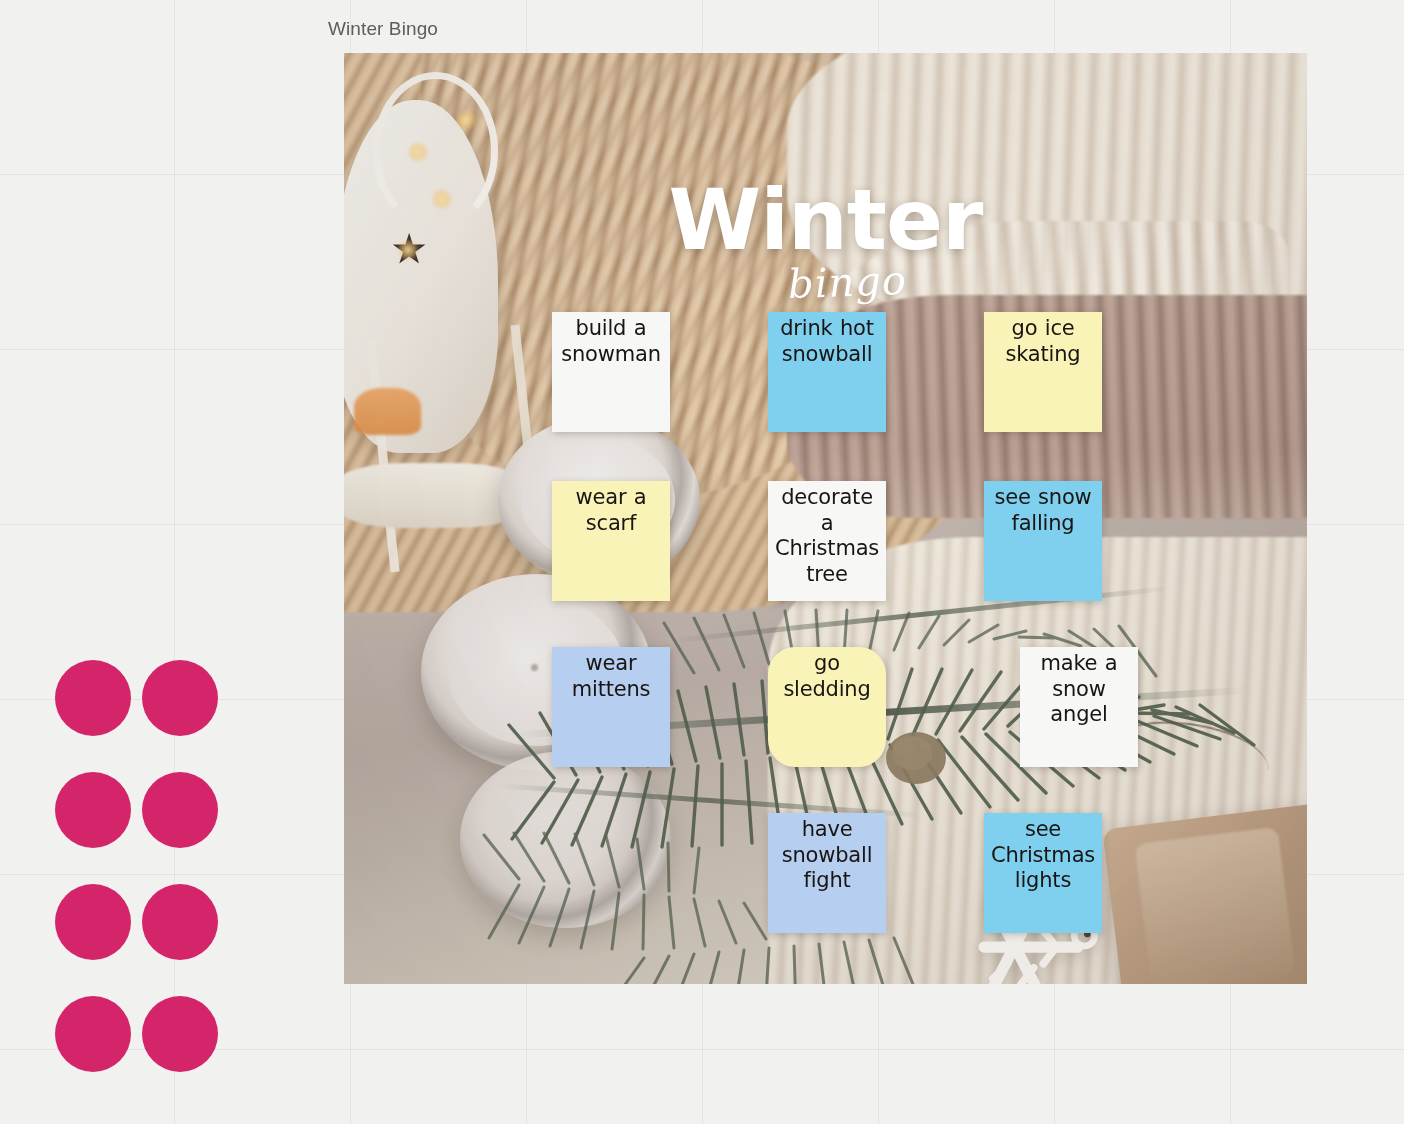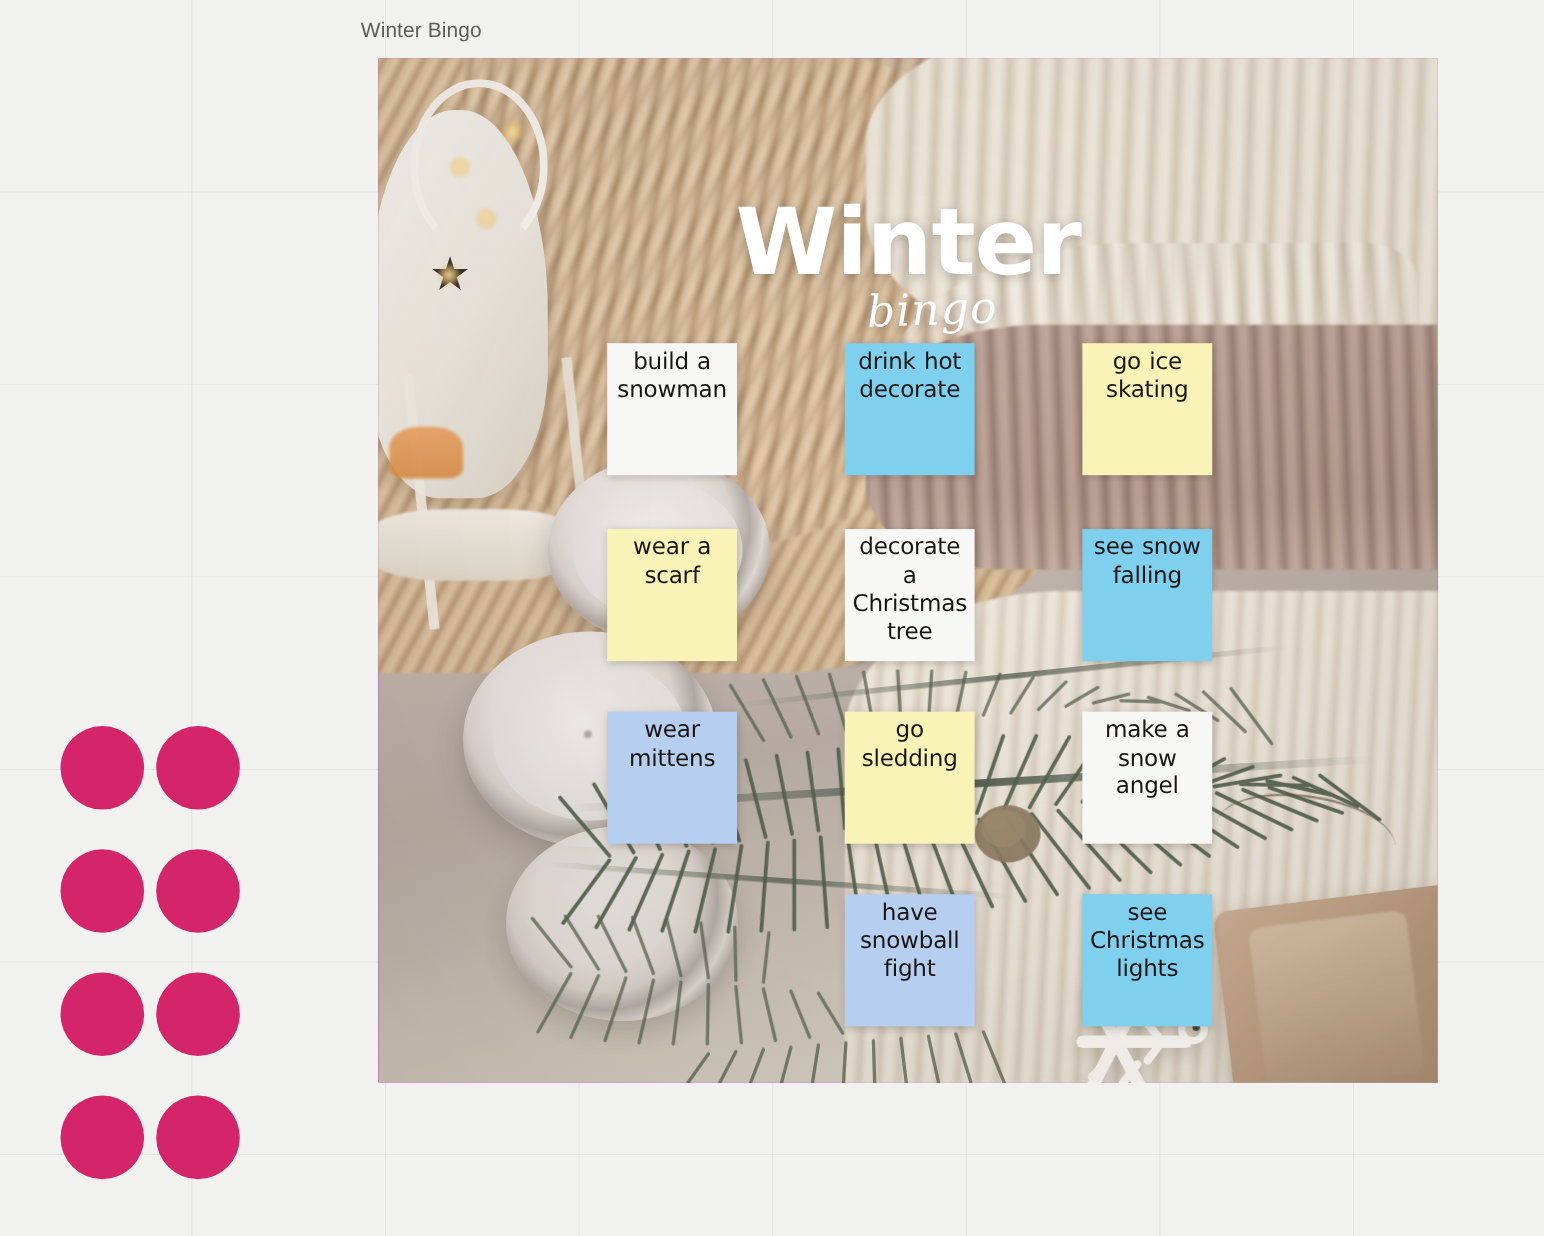--- a/index.html
+++ b/index.html
@@ -39,21 +39,21 @@
   }
 
   
   #poster {
     position: absolute;
     left: 344px;
     top: 53px;
     width: 963px;
     height: 931px;
     overflow: hidden;
-    background: #a21caf;
+    background: #4c1d95;
   }
 
   
   .photo-layer { position: absolute; inset: 0; }
 
   
   .bg-base {
     background:
       linear-gradient(168deg,
         #c2a98f 0%,
@@ -556,41 +556,41 @@
   <div id="headline">
     <span class="word-main">Winter</span>
     <span class="word-sub">bingo</span>
   </div>
 
   <div id="bingo-grid">
       <div class="bingo-card r1" style="background: rgb(247, 247, 245); grid-area: 1 / 1;">
         <span>build a snowman</span>
       </div>
       <div class="bingo-card r1" style="background: rgb(127, 207, 239); grid-area: 1 / 2;">
-        <span>drink hot decorate</span>
+        <span>drink hot snowball</span>
       </div>
       <div class="bingo-card r1" style="background: rgb(250, 243, 184); grid-area: 1 / 3;">
         <span>go ice skating</span>
       </div>
       <div class="bingo-card r2" style="background: rgb(250, 243, 184); grid-area: 2 / 1;">
         <span>wear a scarf</span>
       </div>
       <div class="bingo-card r2" style="background: rgb(127, 207, 239); grid-area: 2 / 3;">
         <span>see snow falling</span>
       </div>
       <div class="bingo-card r2" style="background: rgb(247, 247, 245); grid-area: 2 / 2;">
         <span>decorate a Christmas tree</span>
       </div>
       <div class="bingo-card r3" style="background: rgb(182, 206, 240); grid-area: 3 / 1;">
         <span>wear mittens</span>
       </div>
-      <div class="bingo-card r3" style="background: rgb(250, 243, 184); grid-area: 3 / 2;">
+      <div class="bingo-card r3" style="background: rgb(250, 243, 184); grid-area: 3 / 2; border-radius: 27px;">
         <span>go sledding</span>
       </div>
-      <div class="bingo-card r3" style="background: rgb(247, 247, 245); grid-area: 3 / 3;">
+      <div class="bingo-card r3" style="background: rgb(247, 247, 245); grid-area: 3 / 3; margin-left: 36px;">
         <span>make a snow angel</span>
       </div>
       <div class="bingo-card r4" style="background: rgb(182, 206, 240); grid-area: 4 / 2;">
         <span>have snowball fight</span>
       </div>
       <div class="bingo-card r4" style="background: rgb(127, 207, 239); grid-area: 4 / 3;">
         <span>see Christmas lights</span>
       </div>
     </div>
 

